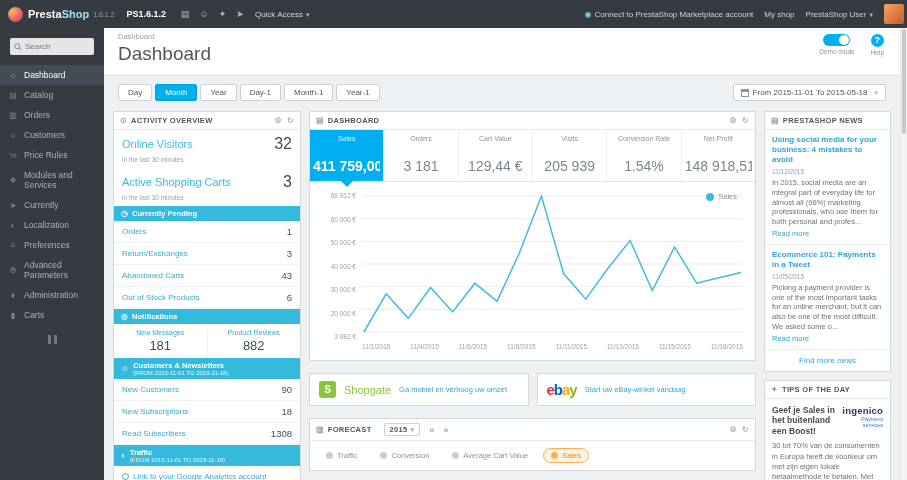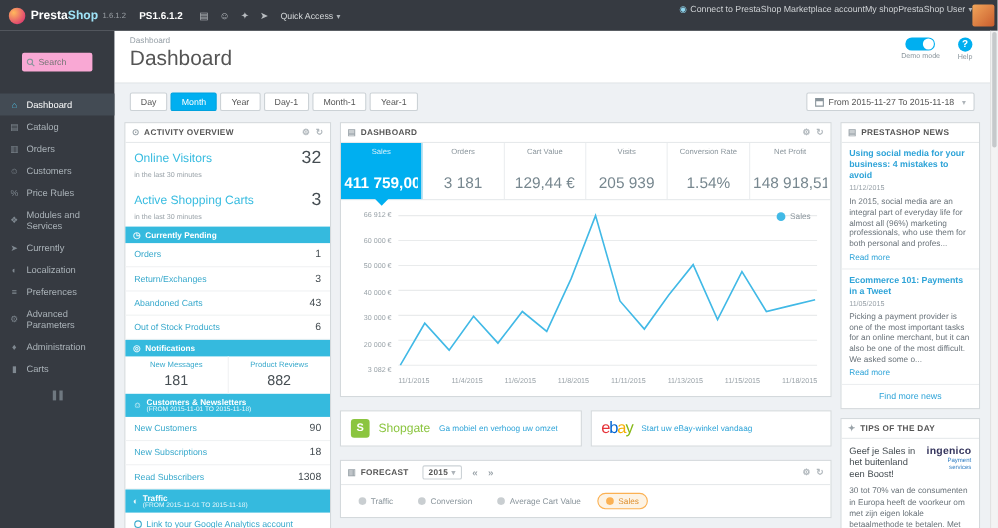--- a/index.html
+++ b/index.html
@@ -7,27 +7,27 @@
   
   .topbar{position:absolute;top:0;left:0;width:907px;height:28px;background:#363a41;display:flex;align-items:center;color:#fff;z-index:9}
   .logo-circle{width:15px;height:15px;border-radius:50%;background:radial-gradient(circle at 30% 30%,#ffb85c,#e0446f 75%);margin:0 5px 0 8px;flex:none}
   .brand{font-size:11px;font-weight:bold;color:#fff}
   .brand .shop{color:#9fe3f7}
   .version{font-size:7px;color:#9ba0a5;margin:0 12px 0 4px}
   .shoplabel{font-size:9px;font-weight:bold;margin-right:10px}
   .tb-ico{font-size:9px;color:#b8bcc0;margin:0 5px;cursor:pointer}
   .quick{font-size:8px;color:#d5d8da;margin-left:6px;cursor:pointer}
   .caret::after{content:"▾";font-size:7px;margin-left:3px;color:#aeb4b9}
-  .tb-right{margin-left:auto;display:flex;font-size:8px;color:#cfd2d5;padding-right:3px}
+  .tb-right{margin-left:auto;display:flex;align-items:center;gap:11px;font-size:8px;color:#cfd2d5;padding-right:3px}
   .tb-right .item{cursor:pointer;white-space:nowrap}
   .mk-ico{color:#8fd6ef;font-size:8px;margin-right:3px}
   .avatar{width:20px;height:20px;border-radius:2px;background:linear-gradient(135deg,#f2a65a,#c95d2e);flex:none}
   
   .sidebar{position:absolute;top:28px;left:0;width:104px;bottom:0;background:#363a41;z-index:8}
-  .search-wrap{margin:20px;background:#f9a8d4;border-radius:2px;display:flex;align-items:center;height:17px;padding:0 4px;gap:3px}
+  .search-wrap{margin:10px;background:#e5e5e5;border-radius:2px;display:flex;align-items:center;height:17px;padding:0 4px;gap:3px}
   .search-wrap svg{flex:none}
   .search-wrap input{border:0;outline:0;width:100%;font-size:8px;color:#555;background:transparent}
   .menu-item{display:flex;align-items:center;gap:6px;padding:5px 8px;font-size:8.5px;color:#aab2b8;cursor:pointer}
   .menu-item.active{background:#434b54;color:#fff}
   .mi-icon{width:10px;font-size:8px;text-align:center;color:#7f8890;flex:none}
   .menu-item.active .mi-icon{color:#4fc3e8}
   .collapse{margin:10px auto 0;width:20px;display:flex;gap:3px;justify-content:center;cursor:pointer}
   .collapse i{width:3px;height:9px;background:#6f7880;display:block}
   
   .scrollbar{position:absolute;top:28px;right:0;width:7px;bottom:0;background:#f3f3f3;border-left:1px solid #e2e2e2;z-index:10}
@@ -93,40 +93,40 @@
   .plot svg{width:100%;height:148px;display:block}
   .x-labels{display:flex;justify-content:space-between;font-size:6.5px;color:#9aa3a9;padding:3px 12px 10px 52px}
   .legend{position:absolute;top:10px;right:18px;display:flex;align-items:center;gap:4px;font-size:7.5px;color:#8a959c}
   .legend .dot{width:8px;height:8px;border-radius:50%;background:#41b9e6}
   
   .promos{display:flex;gap:8px;margin-top:12px}
   .promo{flex:1;background:#fff;border:1px solid #d4d9dc;display:flex;align-items:center;gap:8px;padding:7px 9px;min-width:0}
   .sg-ico{width:17px;height:17px;background:#8bc53f;border-radius:3px;color:#fff;font-weight:bold;font-size:10px;display:flex;align-items:center;justify-content:center;flex:none}
   .sg-text{color:#8bc53f;font-weight:normal;font-size:11px;white-space:nowrap}
   .promo-link{font-size:7.5px;color:#2fa4d8;cursor:pointer;overflow:hidden;white-space:nowrap;text-overflow:ellipsis}
-  .ebay{font-size:15px;font-weight:normal;letter-spacing:-1px;white-space:nowrap}
+  .ebay{font-size:15px;font-weight:bold;letter-spacing:-1px;white-space:nowrap}
   
   .forecast{margin-top:12px}
   .year-select{display:flex;align-items:center;border:1px solid #ccd2d6;border-radius:2px;font-size:7.5px;color:#555;padding:1px 5px;margin-left:8px;background:#fff;cursor:pointer}
   .nav-arrow{color:#9aa3a9;font-size:9px;margin-left:5px;cursor:pointer}
   .f-legend{display:flex;gap:7px;padding:7px 8px;align-items:center}
   .f-item{display:flex;align-items:center;gap:4px;font-size:7.5px;color:#8a959c;padding:2px 7px;border:1px solid transparent;border-radius:10px;cursor:pointer;white-space:nowrap}
   .f-item .dot{width:7px;height:7px;border-radius:50%;background:#c9ced1}
   .f-item.active{border-color:#fbb153;background:#fdf3e4;color:#de8f2e}
   .f-item.active .dot{background:#fbb153}
   
   .news-art{padding:5px 7px 6px;border-bottom:1px solid #eceef0}
   .news-title{font-size:8px;font-weight:bold;color:#2fa4d8;line-height:1.25;cursor:pointer}
   .news-date{font-size:6.5px;color:#98a1a8;margin:3px 0}
   .news-body{font-size:7.5px;color:#6a737a;line-height:1.3}
   .read-more{font-size:7.5px;color:#2fa4d8;margin-top:2px;cursor:pointer}
   .find-more{text-align:center;padding:6px;color:#2fa4d8;font-size:8px;cursor:pointer}
   .tips{margin-top:8px}
   .tips-row{display:flex;justify-content:space-between;gap:5px;padding:6px 7px 3px}
-  .tips-headline{font-size:8.5px;font-weight:normal;color:#454d52;line-height:1.25;width:58%}
+  .tips-headline{font-size:8.5px;font-weight:bold;color:#454d52;line-height:1.25;width:58%}
   .ingenico{text-align:right;flex:1}
   .ing-name{font-size:9.5px;font-weight:bold;color:#34345c;letter-spacing:.2px}
   .ing-sub{font-size:5.5px;color:#2f7dc3}
   .tips-body{font-size:7.5px;color:#6a737a;line-height:1.35;padding:2px 7px 10px}
 </style>
 </head>
 <body>
 
 <div class="topbar">
   <span class="logo-circle"></span>
@@ -231,21 +231,21 @@
 
   <div class="toolbar-row">
     <span class="btn">Day</span>
     <span class="btn active">Month</span>
     <span class="btn">Year</span>
     <span class="btn">Day-1</span>
     <span class="btn">Month-1</span>
     <span class="btn">Year-1</span>
     <span class="date-btn caret">
         <span class="cal-ico"></span>
-        <span>From 2015-11-27 To 2015-11-18</span>
+        <span>From 2015-11-01 To 2015-05-18</span>
       </span>
   </div>
 
   <div class="columns">
 
     <div class="col-left">
       <div class="panel">
         <div class="panel-head">
           <span class="ph-ico">⊙</span>
           <span>ACTIVITY OVERVIEW</span>

